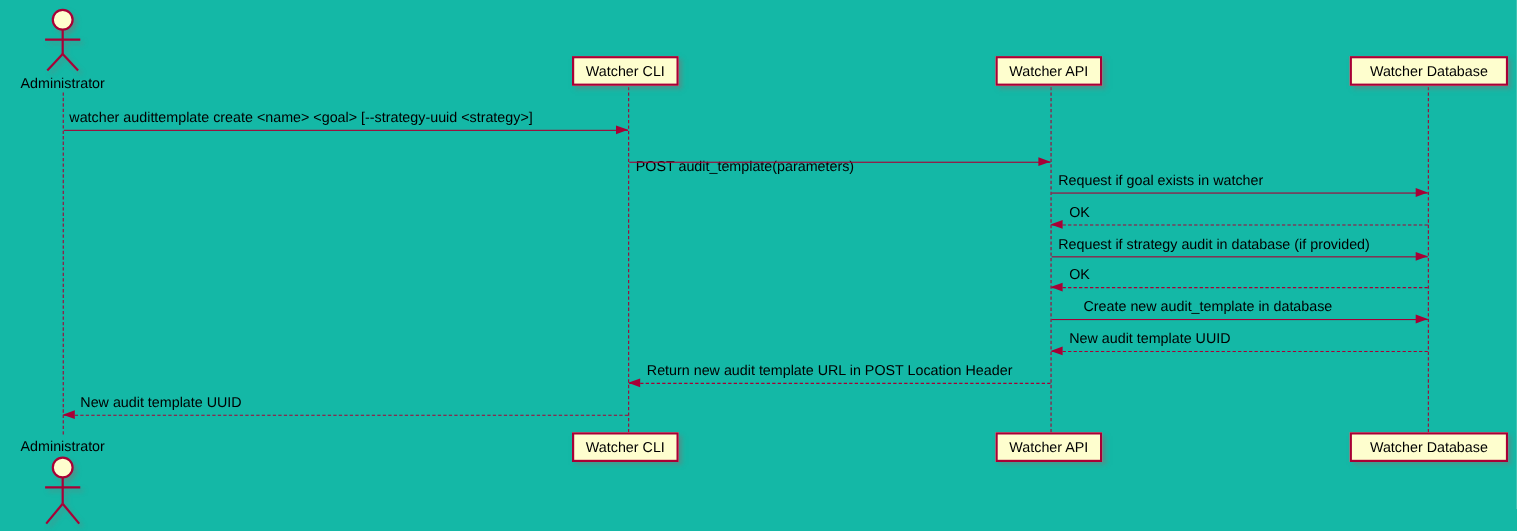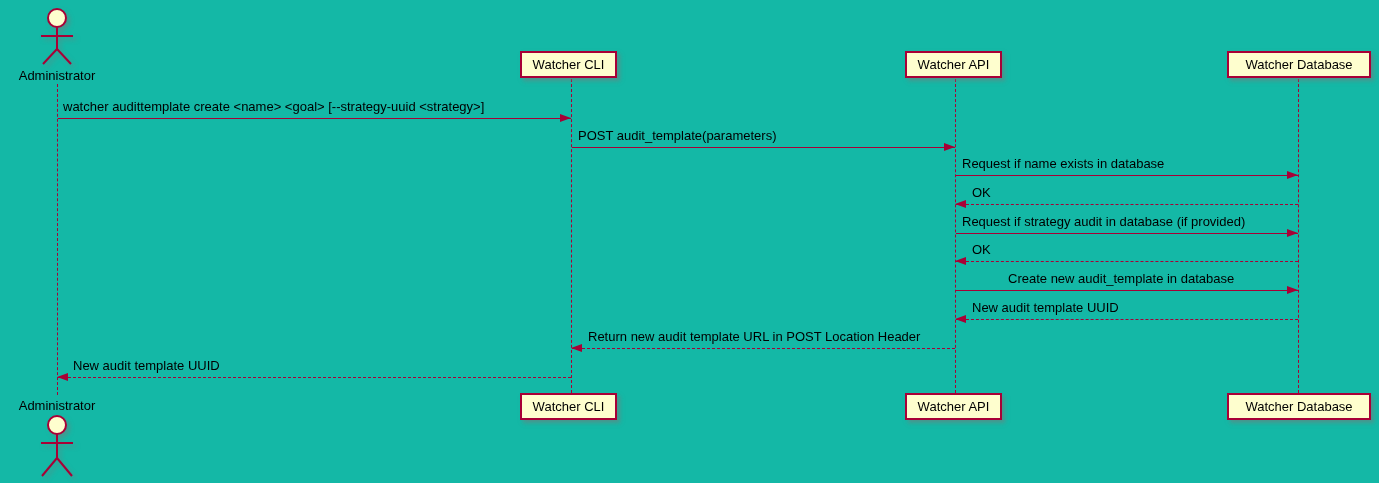--- a/index.html
+++ b/index.html
@@ -79,27 +79,27 @@
   <div class="pbox" style="left:905px;top:51px;width:97px">Watcher API</div>
   <div class="pbox" style="left:1227px;top:51px;width:144px">Watcher Database</div>
 
   <div>
     <div class="msg-label" style="left:63px;top:100px">watcher audittemplate create &lt;name&gt; &lt;goal&gt; [--strategy-uuid &lt;strategy&gt;]</div>
     <div class="msg-line" style="left:58px;top:118px;width:513px"></div>
     <div class="arrow-right" style="left:560px;top:114px"></div>
   </div>
 
   <div>
-    <div class="msg-label" style="left:578px;top:129px">POST audit_template(parameters)</div>
+    <div class="msg-label" style="left:578px;top:144px">POST audit_template(parameters)</div>
     <div class="msg-line" style="left:572px;top:147px;width:383px"></div>
     <div class="arrow-right" style="left:944px;top:143px"></div>
   </div>
 
   <div>
-    <div class="msg-label" style="left:962px;top:157px">Request if name exists in database</div>
+    <div class="msg-label" style="left:962px;top:157px">Request if goal exists in watcher</div>
     <div class="msg-line" style="left:956px;top:175px;width:342px"></div>
     <div class="arrow-right" style="left:1287px;top:171px"></div>
   </div>
 
   <div>
     <div class="msg-label" style="left:972px;top:186px">OK</div>
     <div class="msg-line dashed" style="left:956px;top:204px;width:342px"></div>
     <div class="arrow-left" style="left:955px;top:200px"></div>
   </div>
 
@@ -109,21 +109,21 @@
     <div class="arrow-right" style="left:1287px;top:229px"></div>
   </div>
 
   <div>
     <div class="msg-label" style="left:972px;top:243px">OK</div>
     <div class="msg-line dashed" style="left:956px;top:261px;width:342px"></div>
     <div class="arrow-left" style="left:955px;top:257px"></div>
   </div>
 
   <div>
-    <div class="msg-label" style="left:1008px;top:272px">Create new audit_template in database</div>
+    <div class="msg-label" style="left:985px;top:272px">Create new audit_template in database</div>
     <div class="msg-line" style="left:956px;top:290px;width:342px"></div>
     <div class="arrow-right" style="left:1287px;top:286px"></div>
   </div>
 
   <div>
     <div class="msg-label" style="left:972px;top:301px">New audit template UUID</div>
     <div class="msg-line dashed" style="left:956px;top:319px;width:342px"></div>
     <div class="arrow-left" style="left:955px;top:315px"></div>
   </div>
 

